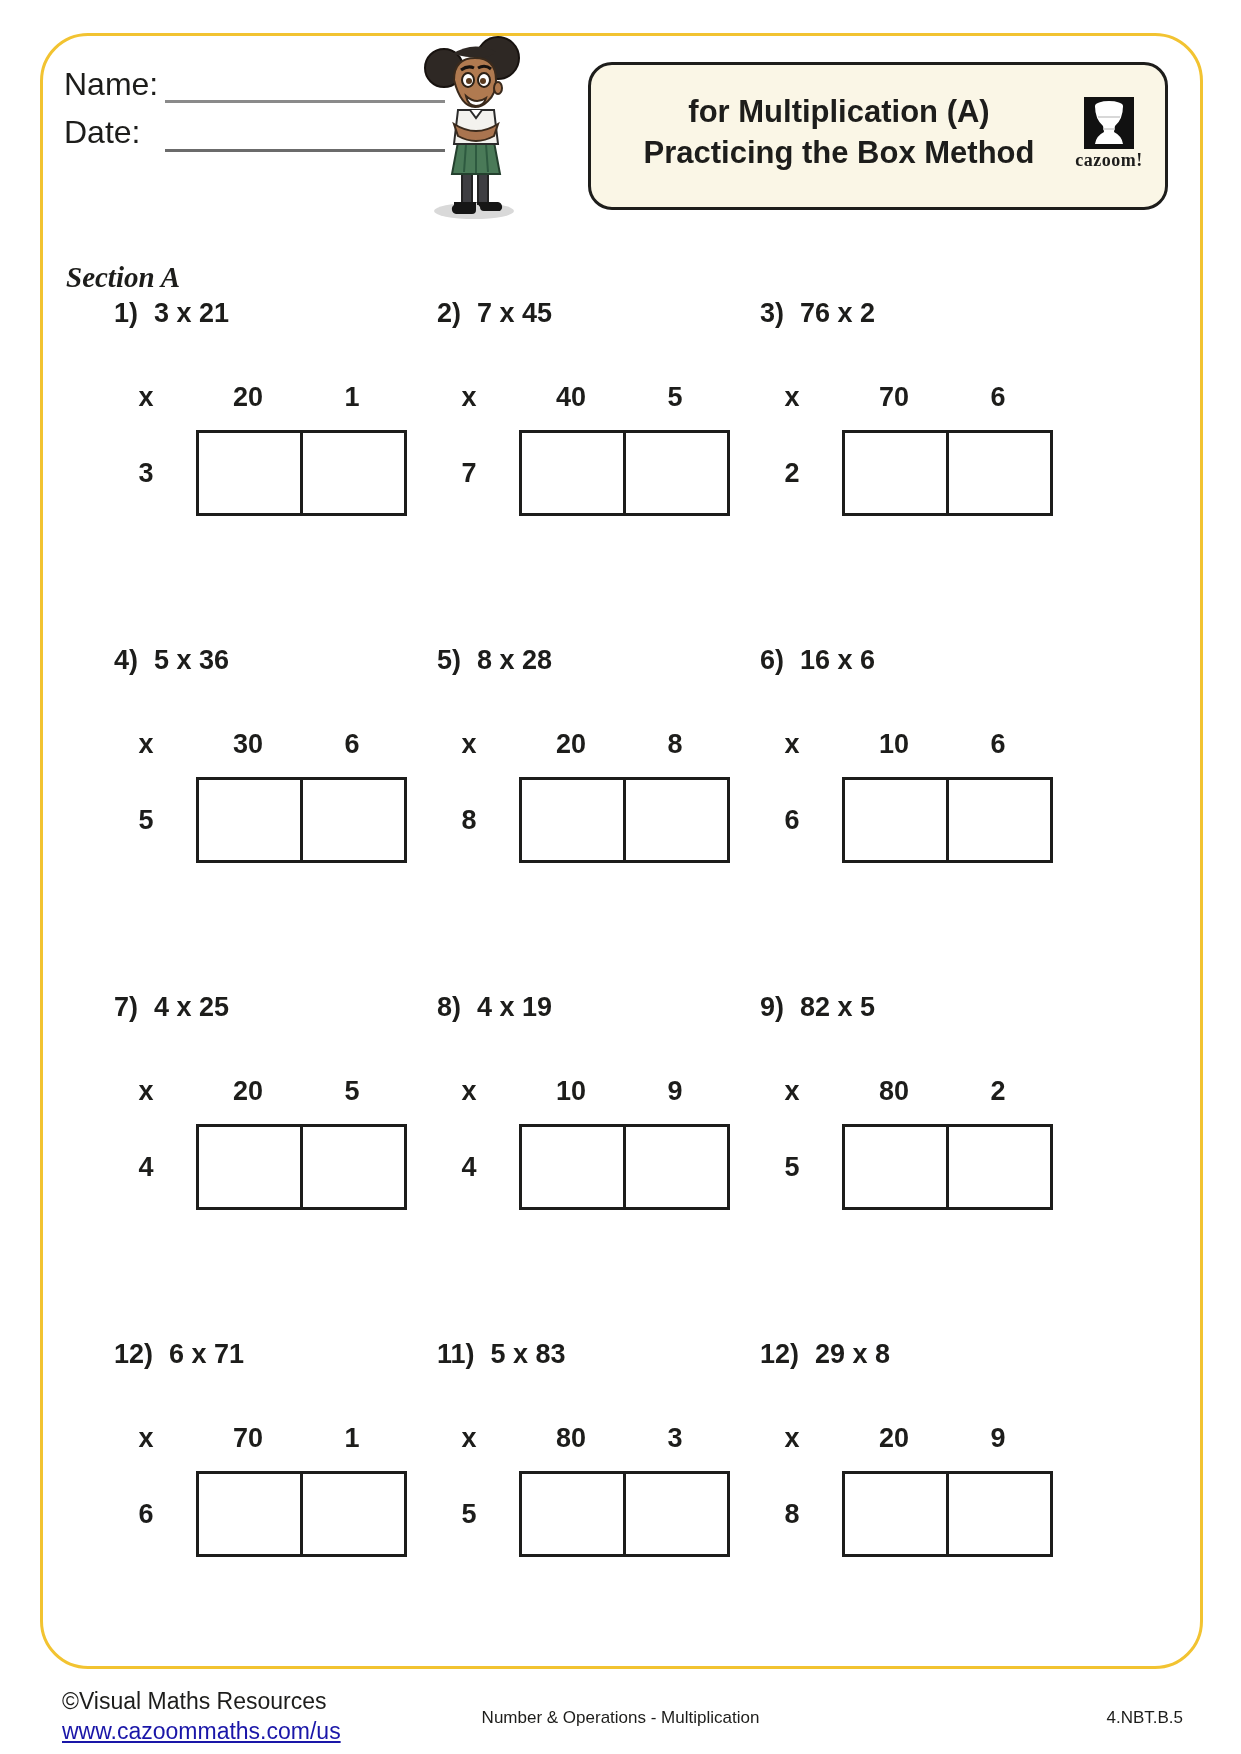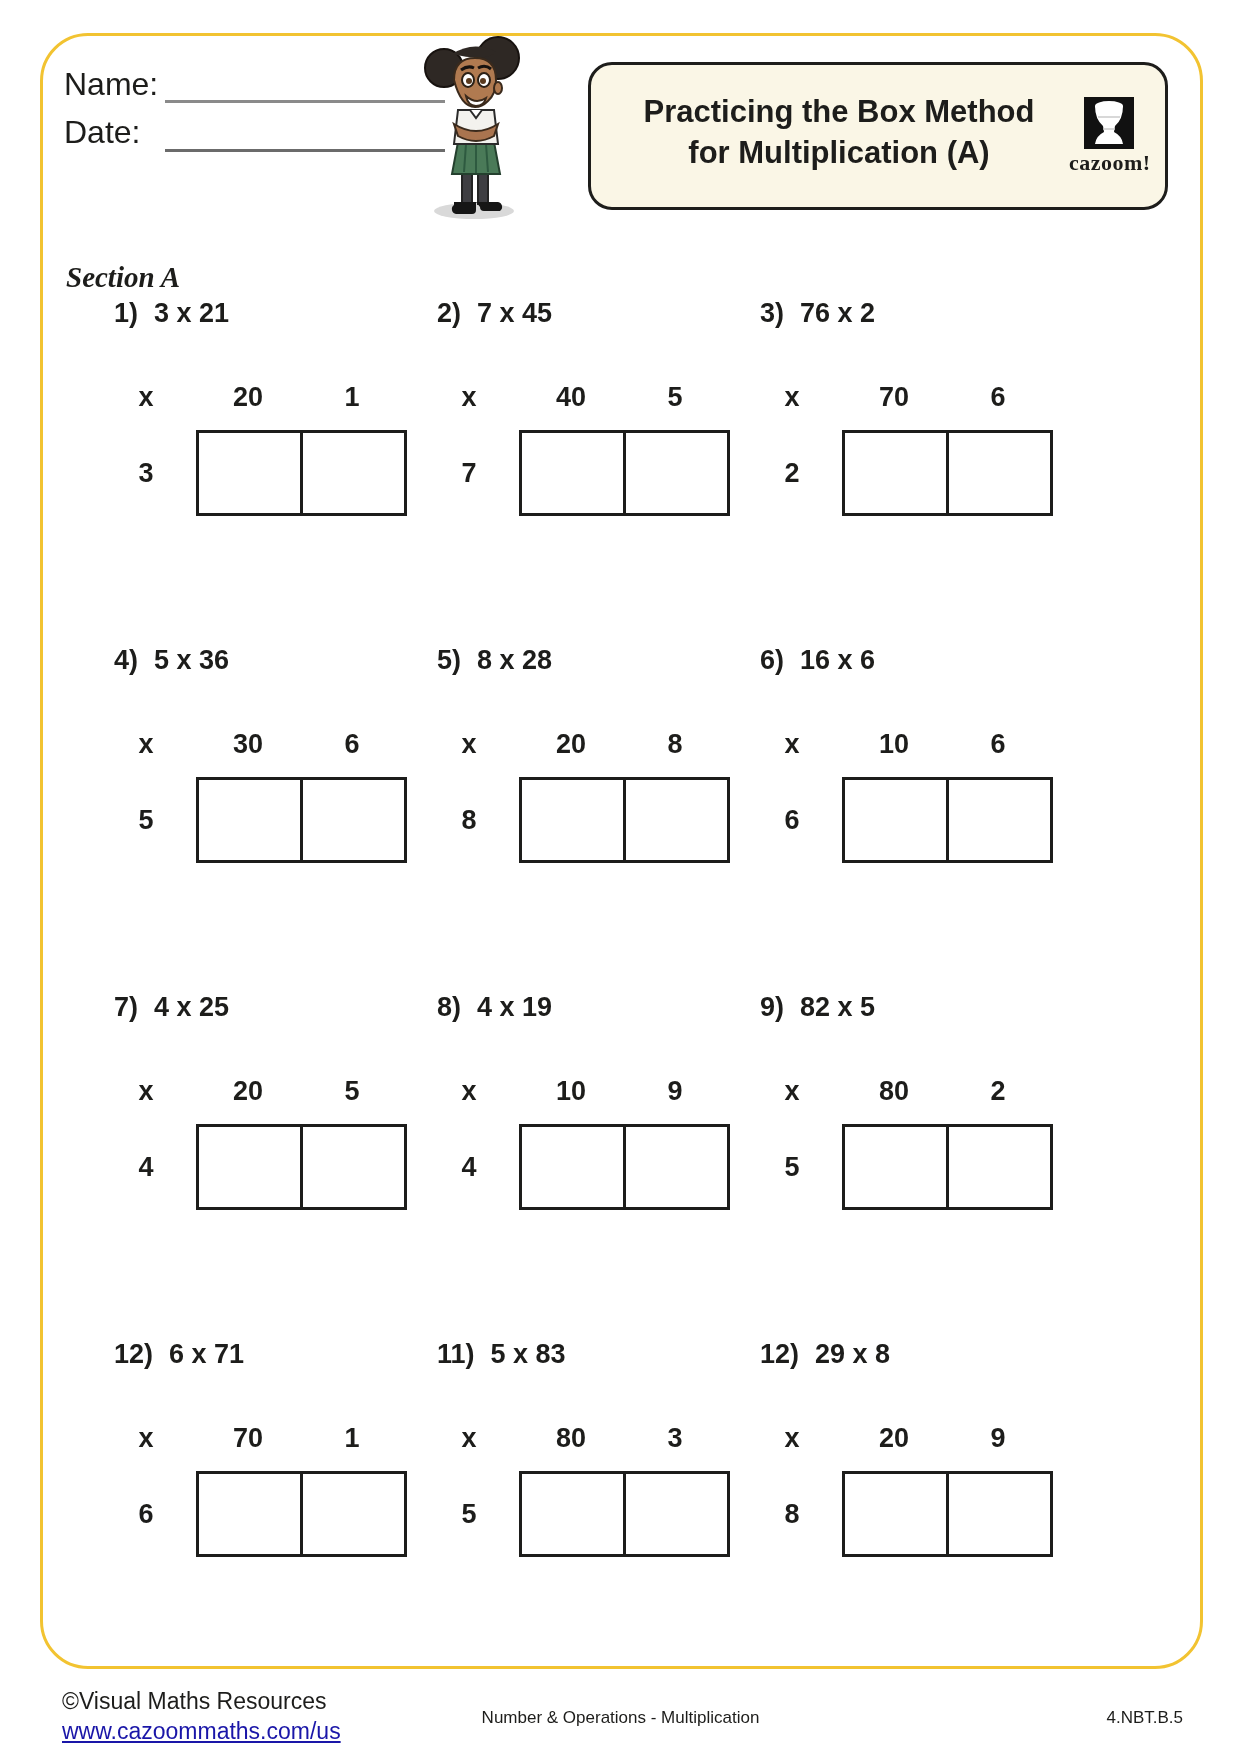--- a/index.html
+++ b/index.html
@@ -24,21 +24,21 @@
   .title-box {
     position:absolute; left:588px; top:62px; width:574px; height:142px;
     background:#FAF6E6; border:3px solid #1D1D1B; border-radius:24px;
   }
   .title-text {
     position:absolute; left:14px; top:26px; width:468px; text-align:center;
     font-weight:bold; font-size:31px; line-height:41px; color:#1D1D1B;
   }
   .logo { position:absolute; right:16px; top:32px; width:80px; text-align:center; }
   .logo-mark { width:50px; height:52px; margin:0 auto; display:block; }
-  .logo-text { font-family:"Liberation Serif", serif; font-weight:bold; font-size:22px; margin-top:1px; letter-spacing:0.5px; }
+  .logo-text { font-family:"Liberation Serif", serif; font-weight:bold; font-size:18px; margin-top:1px; letter-spacing:0.5px; }
   
   .section-heading {
     position:absolute; left:66px; top:261px;
     font-family:"Liberation Serif", serif; font-weight:bold; font-style:italic; font-size:29px;
   }
   
   .grid {
     position:absolute; left:100px; top:298px; width:1010px;
     display:grid; grid-template-columns:323px 323px 323px; grid-auto-rows:347px;
   }
@@ -102,22 +102,22 @@
   <ellipse cx="68" cy="44" rx="6" ry="7" fill="#ffffff" stroke="#2B2016" stroke-width="2"></ellipse>
   <circle cx="53" cy="45" r="3" fill="#5A3A1E"></circle>
   <circle cx="67" cy="45" r="3" fill="#5A3A1E"></circle>
   <path d="M45 34 q7 -5 13 -2 M62 32 q7 -4 13 1" stroke="#17120F" stroke-width="3" fill="none"></path>
 
   <path d="M50 60 q10 9 20 2 q-2 8 -10 8 q-8 0 -10 -10 z" fill="#ffffff" stroke="#3A2A1C" stroke-width="2"></path>
 </svg>
 
 <div class="title-box">
   <div class="title-text">
+    <div>for Multiplication (A)</div>
     <div>Practicing the Box Method</div>
-    <div>for Multiplication (A)</div>
   </div>
   <div class="logo">
     <svg class="logo-mark" viewBox="0 0 50 52">
       <rect x="0" y="0" width="50" height="52" fill="#111111"></rect>
       <ellipse cx="25" cy="9" rx="14" ry="5" fill="#ffffff"></ellipse>
       <path d="M11 9 q0 13 8 20 l1 6 q-8 4 -9 12 l28 0 q-1 -8 -9 -12 l1 -6 q8 -7 8 -20 z" fill="#ffffff"></path>
       <path d="M14 20 h22 M19 32 h12" stroke="#cccccc" stroke-width="1.5" fill="none"></path>
     </svg>
     <div class="logo-text">cazoom!</div>
   </div>

